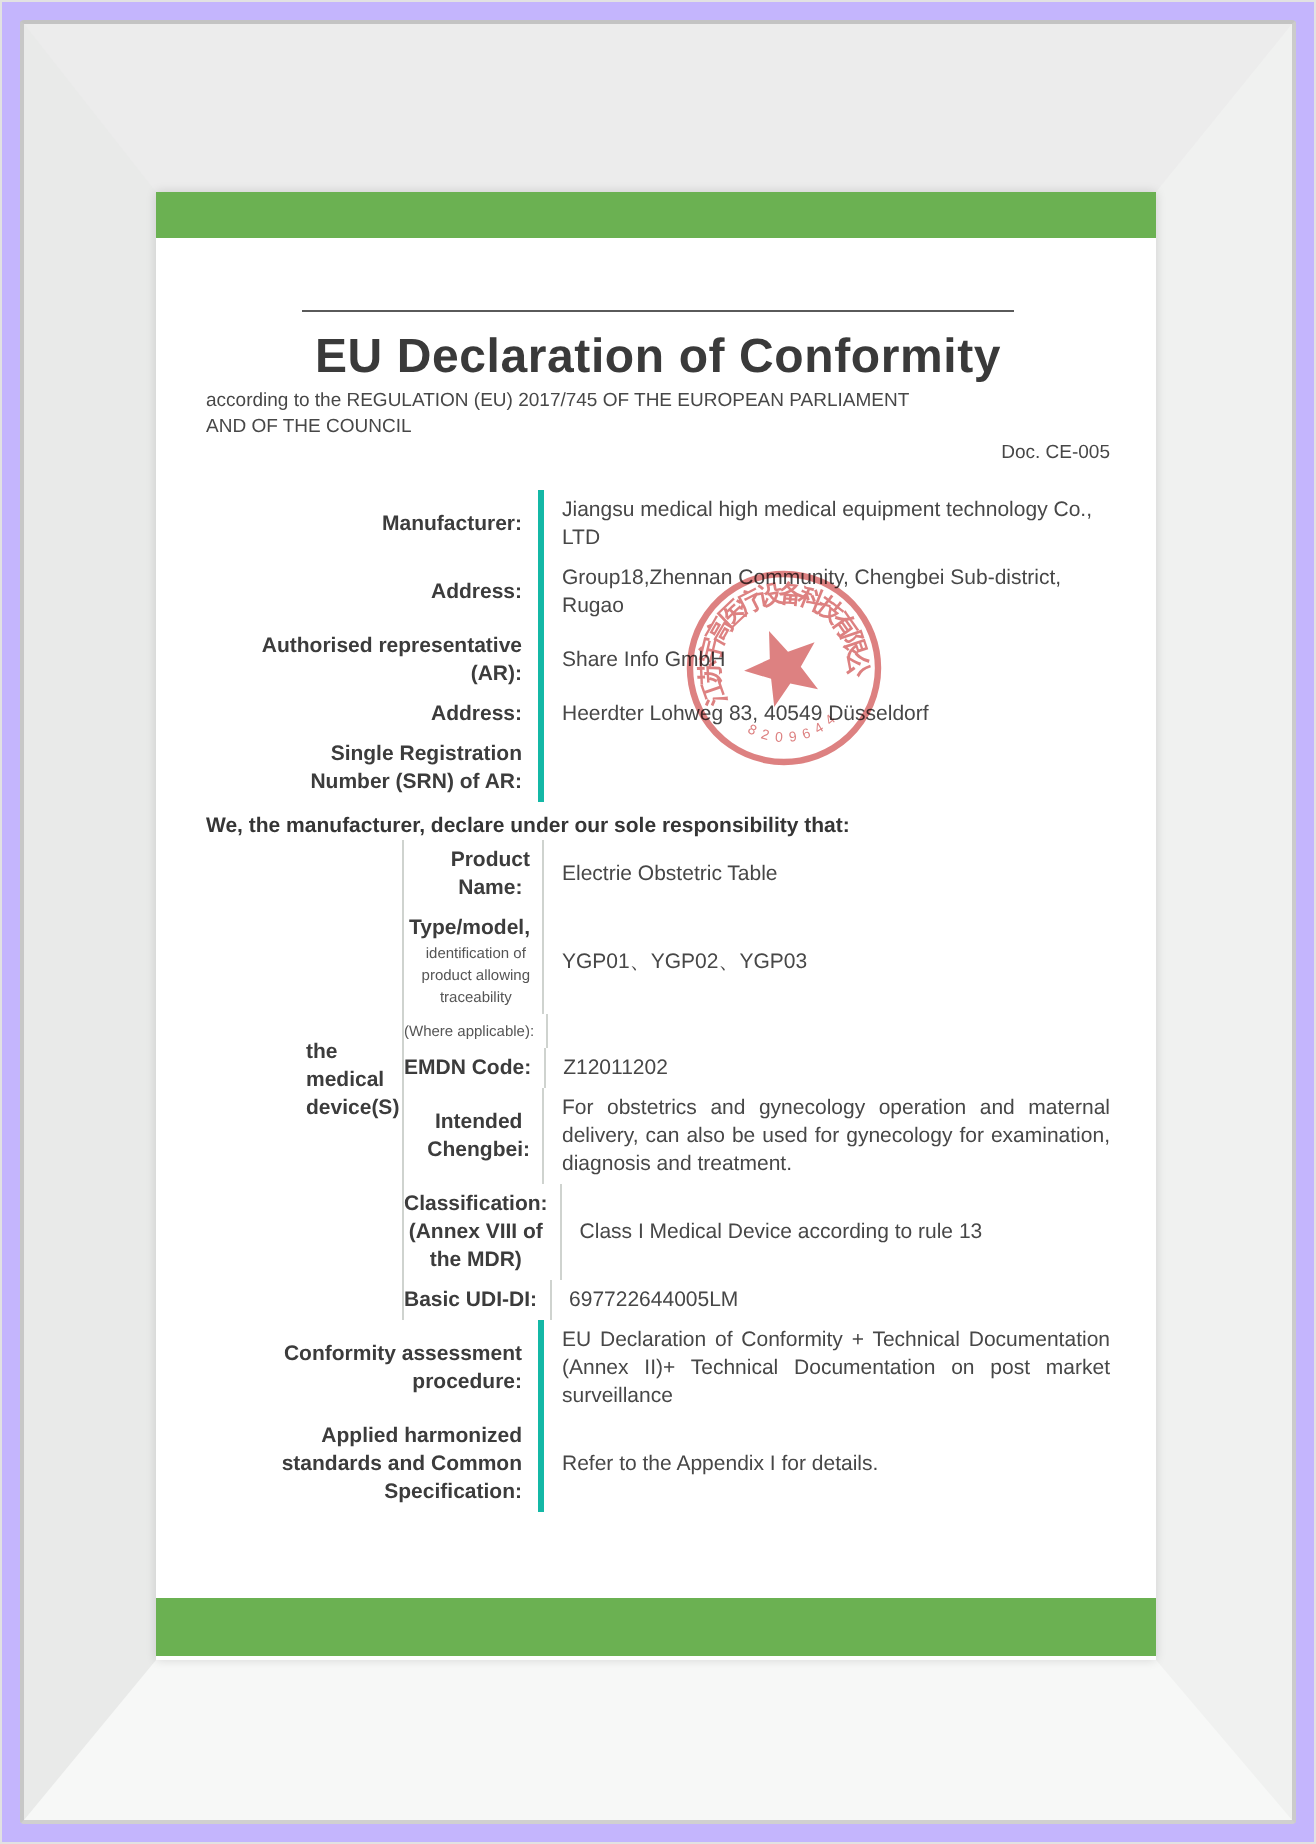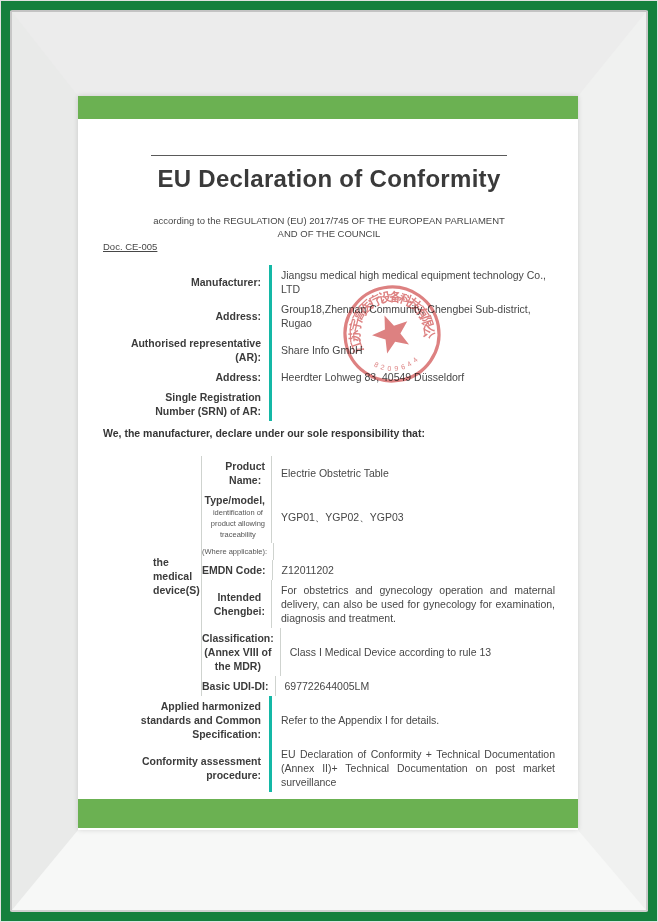--- a/index.html
+++ b/index.html
@@ -1,35 +1,35 @@
 <!DOCTYPE html>
 <html><head>
 <meta charset="utf-8">
 <style>
   html,body{margin:0;padding:0;background:#ffffff;}
   body{width:658px;height:922px;font-family:"Liberation Sans","DejaVu Sans",sans-serif;}
-  .photo{width:658px;height:922px;box-sizing:border-box;background:#15803d;padding:10px;position:relative;outline:1px solid #e2e2e2;outline-offset:-1px;}
+  .photo{width:658px;height:922px;box-sizing:border-box;background:#c4b5fd;padding:10px;position:relative;outline:1px solid #e2e2e2;outline-offset:-1px;}
   .groove{width:100%;height:100%;box-sizing:border-box;border:2px solid;border-color:#c3c3c3 #cbcbcb #d0d0d0 #c7c7c7;border-radius:2px;}
   .bevel{width:100%;height:100%;box-sizing:border-box;border-style:solid;border-width:84px 68px 80px 66px;border-color:#ececec #f0f1f0 #f7f8f7 #e9eae9;position:relative;}
   .paper{width:500px;height:734px;background:#ffffff;position:relative;box-shadow:0 0 5px rgba(0,0,0,0.14);color:#3f3f3f;}
   .bar{position:absolute;left:0;right:0;background:#6bb152;}
   .bar.top{top:0;height:23px;}
   .bar.bottom{bottom:2px;height:29px;}
   .content{position:absolute;top:23px;left:0;right:0;bottom:31px;padding:36px 23px 0 25px;box-sizing:border-box;}
   .rule{width:356px;margin:0 auto;border-top:1px solid #5a5a5a;height:0;}
   .title{margin-top:9px;text-align:center;font-size:24px;font-weight:bold;color:#3a3a3a;letter-spacing:0.3px;}
-  .subtitle{margin-top:21px;text-align:center;font-size:9.5px;color:#474747;line-height:13px;}
-  .docno{margin-top:1px;text-align:left;font-size:9.5px;color:#474747;text-decoration:underline;}
+  .subtitle{margin-top:1px;text-align:left;font-size:9.5px;color:#474747;line-height:13px;}
+  .docno{margin-top:1px;text-align:right;font-size:9.5px;color:#474747;}
   .kv{margin-top:13px;font-size:10.5px;line-height:14px;}
   .row{display:flex;align-items:stretch;}
   .lab{flex:0 0 169px;box-sizing:border-box;border-right:3px solid #14b8a6;padding:3px 8px 3px 0;
        display:flex;align-items:center;justify-content:flex-end;text-align:right;font-weight:bold;white-space:pre;color:#3c3c3c;}
   .val{flex:1;padding:3px 0 3px 9px;display:flex;flex-direction:column;justify-content:center;color:#474747;}
   .val.just{text-align:justify;}
-  .decl{font-weight:bold;margin:5px 0 16px 0;font-size:10.5px;color:#353535;}
+  .decl{font-weight:bold;margin:5px 0 0 0;font-size:10.5px;color:#353535;}
   .device{display:flex;align-items:stretch;}
   .device-side{flex:0 0 98px;box-sizing:border-box;display:flex;align-items:center;padding-left:50px;
                font-weight:bold;white-space:pre;color:#3c3c3c;}
   .device-inner{flex:1;border-left:1px solid #cfd3cf;}
   .irow{display:flex;align-items:stretch;}
   .ilab{flex:0 0 70px;box-sizing:border-box;border-right:1px solid #cfd3cf;padding:3px 6px 3px 0;
         display:flex;flex-direction:column;align-items:flex-end;justify-content:center;text-align:center;font-weight:bold;white-space:pre;color:#3c3c3c;}
   .ilab .main{white-space:pre;}
   .small{font-size:7.5px;font-weight:normal;color:#555;line-height:11px;white-space:pre;}
   .stamp{position:absolute;left:244px;top:168px;width:140px;height:140px;opacity:0.72;mix-blend-mode:multiply;pointer-events:none;}
@@ -129,30 +129,30 @@
 
                 <div class="irow">
                   <div class="ilab">Basic UDI-DI:</div>
                   <div class="val">697722644005LM</div>
                 </div>
 
               </div>
             </div>
 
             <div class="row">
+              <div class="lab">Conformity assessment
+procedure:</div>
+              <div class="val just">EU Declaration of Conformity + Technical Documentation (Annex II)+ Technical Documentation on post market surveillance</div>
+            </div>
+
+            <div class="row">
               <div class="lab">Applied harmonized
 standards and Common
 Specification:</div>
               <div class="val">Refer to the Appendix I for details.</div>
-            </div>
-
-            <div class="row">
-              <div class="lab">Conformity assessment
-procedure:</div>
-              <div class="val just">EU Declaration of Conformity + Technical Documentation (Annex II)+ Technical Documentation on post market surveillance</div>
             </div>
 
           </div>
         </div>
 
         <svg class="stamp" viewBox="0 0 140 140" xmlns="http://www.w3.org/2000/svg">
           <defs>
             <path id="ringPath" d="M 39.0 81.3 A 33 33 0 1 1 101.0 81.3" fill="none"></path>
             <path id="serialPath" d="M 46.2 98.3 A 37 37 0 0 0 93.8 98.3" fill="none"></path>
           </defs>

